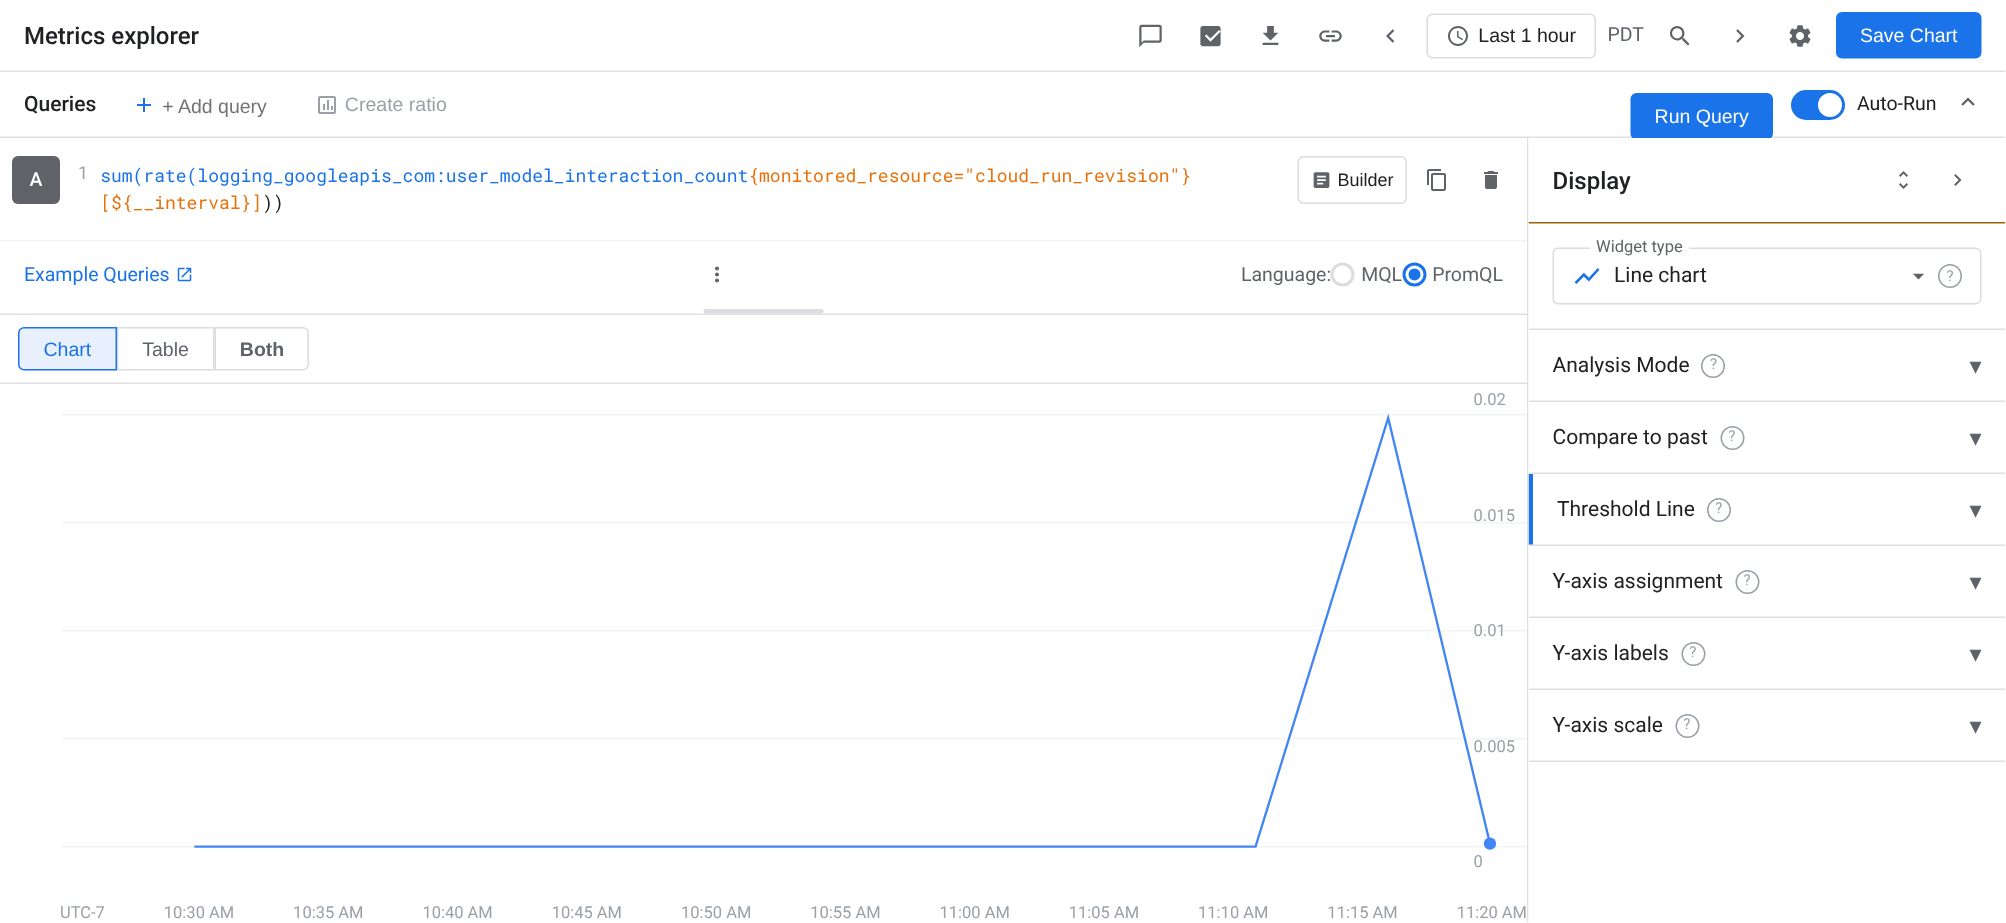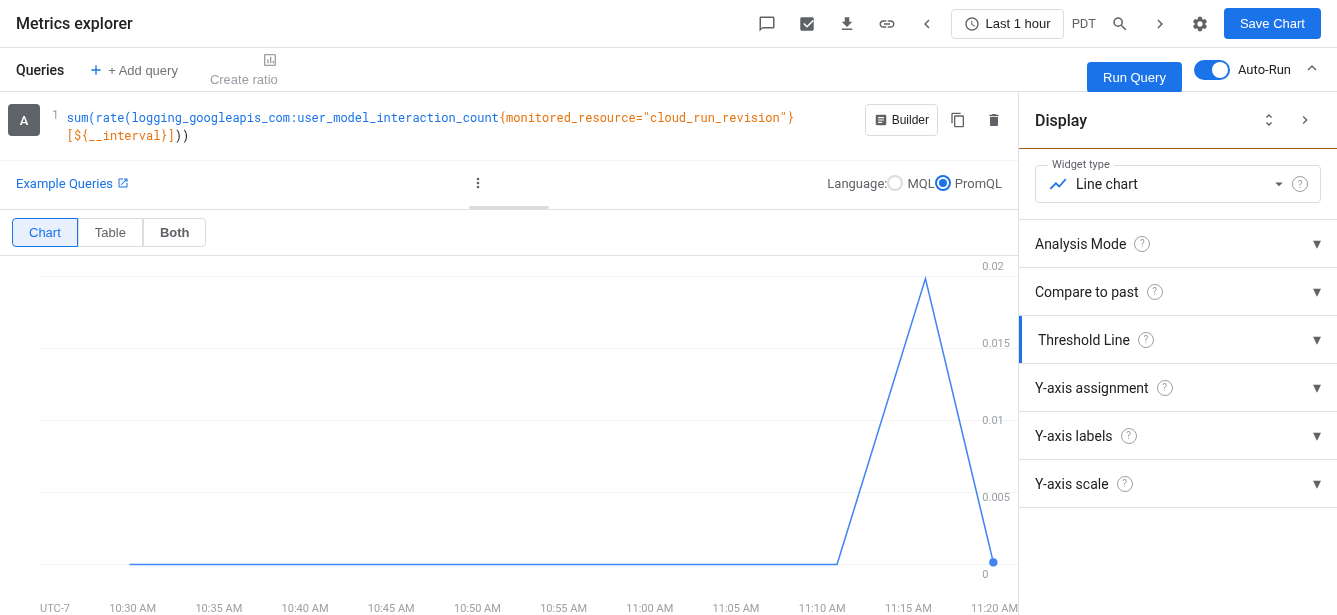--- a/index.html
+++ b/index.html
@@ -38,23 +38,23 @@
       background: #fff;
     }
     .queries-left { display: flex; align-items: center; gap: 16px; }
     .queries-label { font-size: 14px; font-weight: 500; color: #202124; }
     .add-query-btn {
       display: flex; align-items: flex-end; gap: 4px; padding: 4px 8px;
       color: #737373; border: none; background: transparent;
       cursor: pointer; font-size: 13px;
     }
     .create-ratio-btn {
-      display: flex; align-items: flex-end; gap: 4px; padding: 4px 8px;
+      display: flex; align-items: flex-start; gap: 4px; padding: 4px 8px;
       color: #9aa0a6; border: none; background: transparent;
-      cursor: pointer; font-size: 13px; flex-direction: column;
+      cursor: pointer; font-size: 13px;
     }
     .queries-right { display: flex; align-items: center; gap: 12px; }
     .run-query-btn {
       padding: 8px 16px; background: #1a73e8; color: #fff;
       border: none; border-radius: 4px; font-size: 13px;
       cursor: pointer; font-weight: 500; margin-top: 16px;
     }
     .auto-run-toggle { display: flex; align-items: center; gap: 8px; }
     .toggle-switch {
       width: 36px; height: 20px; background: #1a73e8;
@@ -377,21 +377,21 @@
         <button class="icon-btn">
           <svg width="16" height="16" viewBox="0 0 24 24" fill="#5f6368">
               <path d="M10 6L8.59 7.41 13.17 12l-4.58 4.59L10 18l6-6z"></path>
             </svg>
         </button>
       </div>
     </div>
 
     <div class="widget-type-section">
       <div style="position:relative;border:1px solid #dadce0;border-radius:4px;padding:8px 12px;">
-        <span style="position:absolute;top:-8px;left:12px;background:#fff;padding:0 4px;font-size:11px;color:#5f6368;">Widget type</span>
+        <span style="position:absolute;top:-8px;left:24px;background:#fff;padding:0 4px;font-size:11px;color:#5f6368;">Widget type</span>
         <div style="display:flex;align-items:center;justify-content:space-between;">
           <div style="display:flex;align-items:center;gap:8px;">
             <svg width="20" height="20" viewBox="0 0 24 24" fill="#1a73e8">
                 <path d="M3.5 18.49l6-6.01 4 4L22 6.92l-1.41-1.41-7.09 7.97-4-4L2 16.99z"></path>
               </svg>
             <span style="font-size:14px;color:#202124;">Line chart</span>
           </div>
           <div style="display:flex;align-items:center;gap:4px;">
             <svg width="18" height="18" viewBox="0 0 24 24" fill="#5f6368" style="cursor:pointer;">
                 <path d="M7 10l5 5 5-5z"></path>

